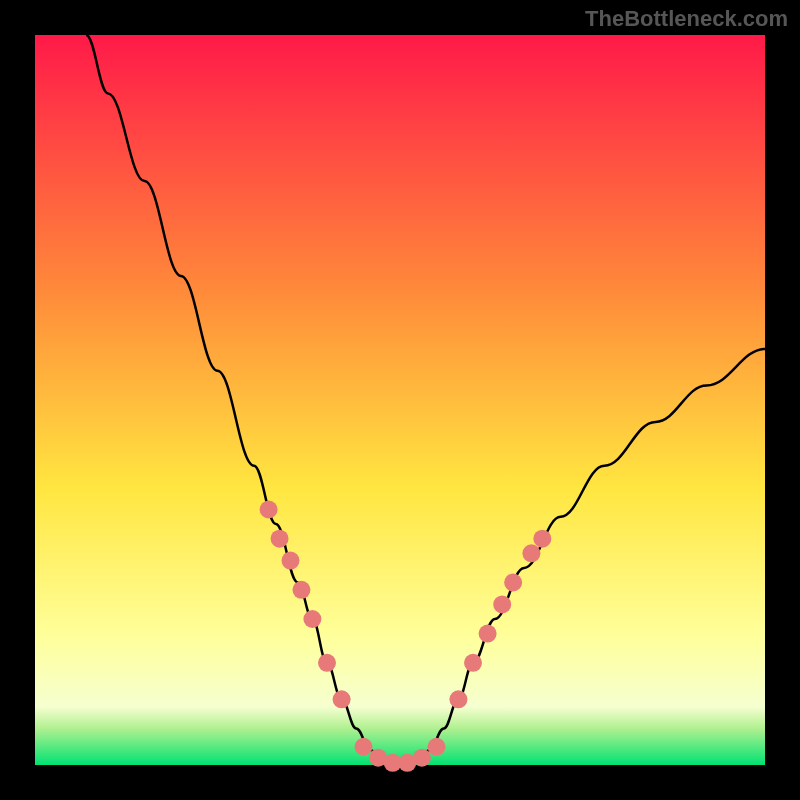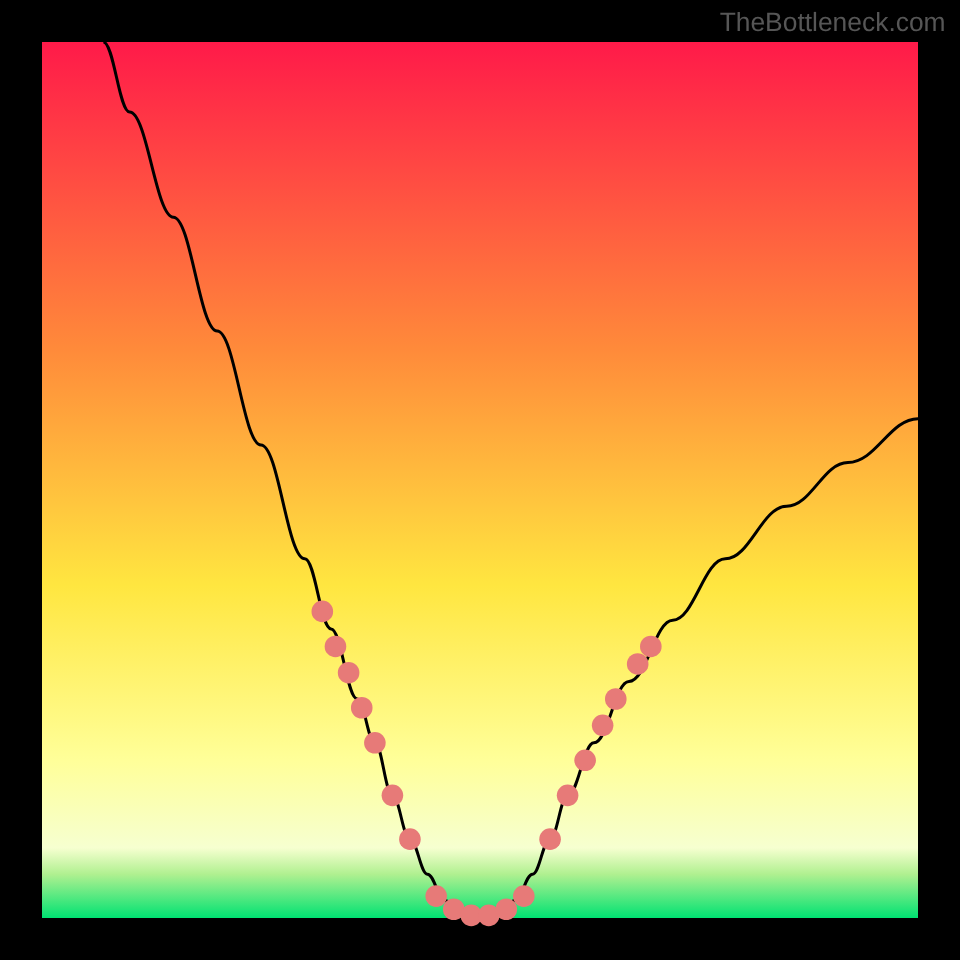--- a/index.html
+++ b/index.html
@@ -17,21 +17,21 @@
     left: 0;
     width: 800px;
     height: 800px;
   }
   .watermark {
     position: absolute;
     top: 6px;
     right: 12px;
     font-family: Arial, sans-serif;
     font-size: 22px;
-    font-weight: normal;
+    font-weight: bold;
     color: #565656;
     z-index: 10;
   }
   svg {
     display: block;
   }
 </style>
 </head>
 <body>
 

